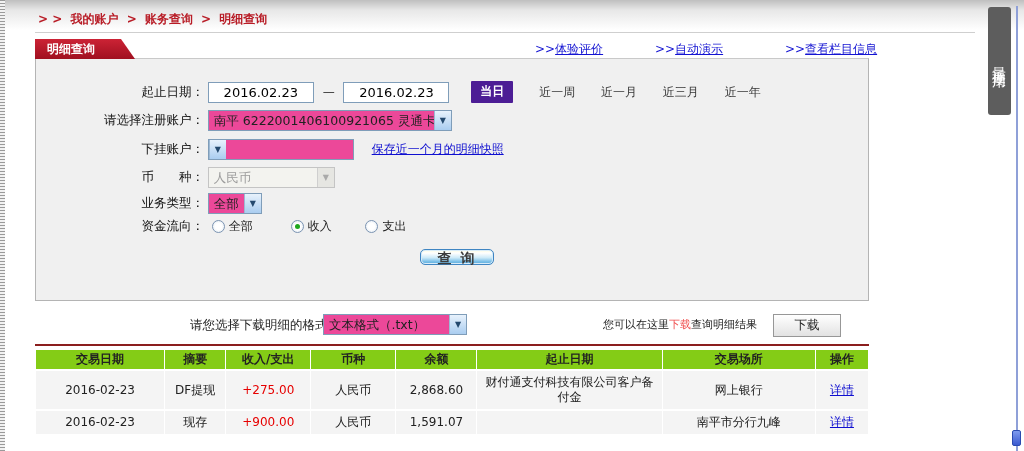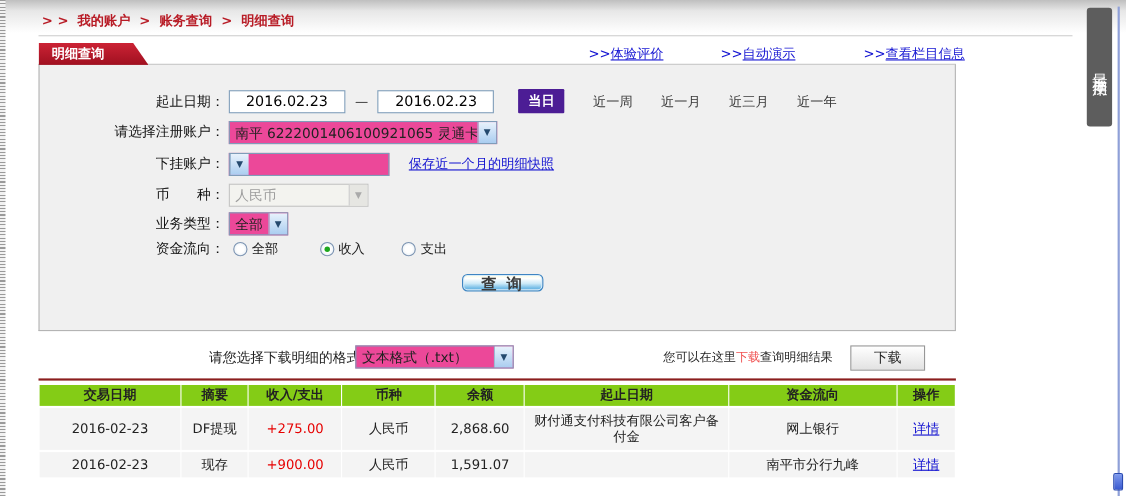--- a/index.html
+++ b/index.html
@@ -190,21 +190,21 @@
         <col style="width:52px">
     </colgroup>
     <tbody>
         <tr>
       <th>交易日期</th>
       <th>摘要</th>
       <th>收入/支出</th>
       <th>币种</th>
       <th>余额</th>
       <th>起止日期</th>
-      <th>资金流向</th>
+      <th>交易场所</th>
       <th>操作</th>
     </tr>
     <tr>
       <td>2016-02-23</td>
       <td>DF提现</td>
       <td class="amt">+275.00</td>
       <td>人民币</td>
       <td>2,868.60</td>
       <td>财付通支付科技有限公司客户备付金</td>
       <td>网上银行</td>

